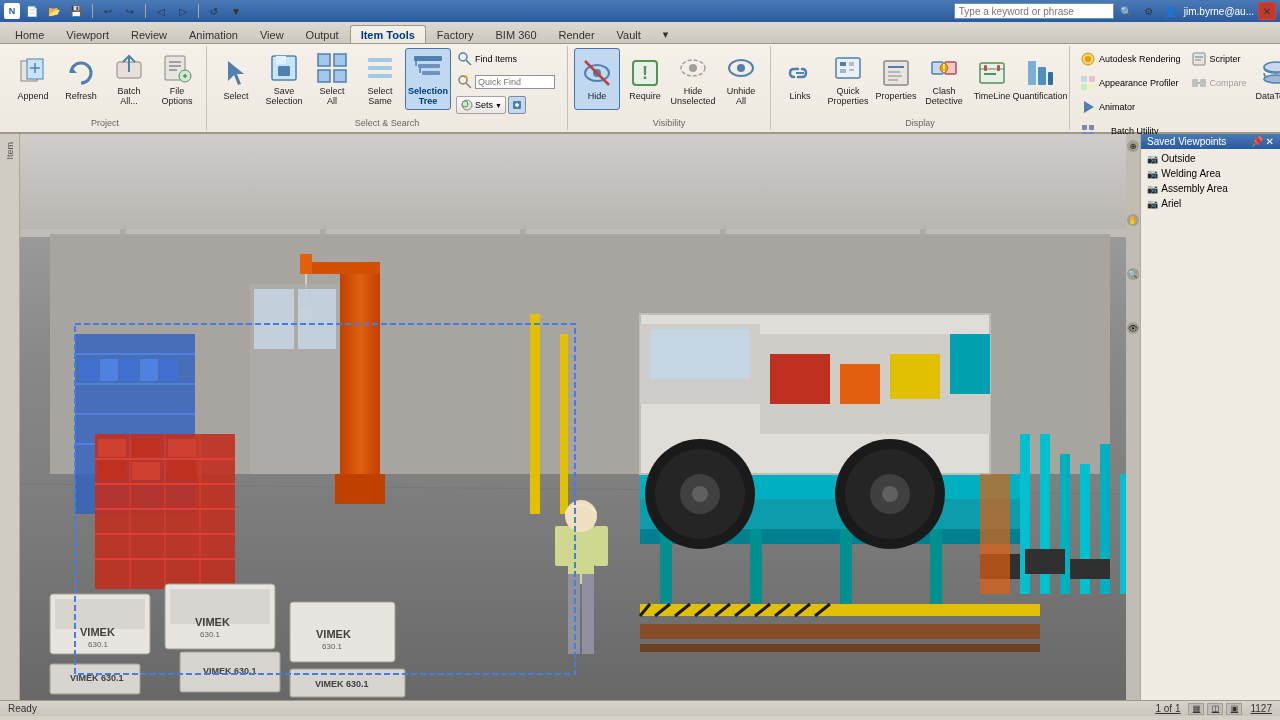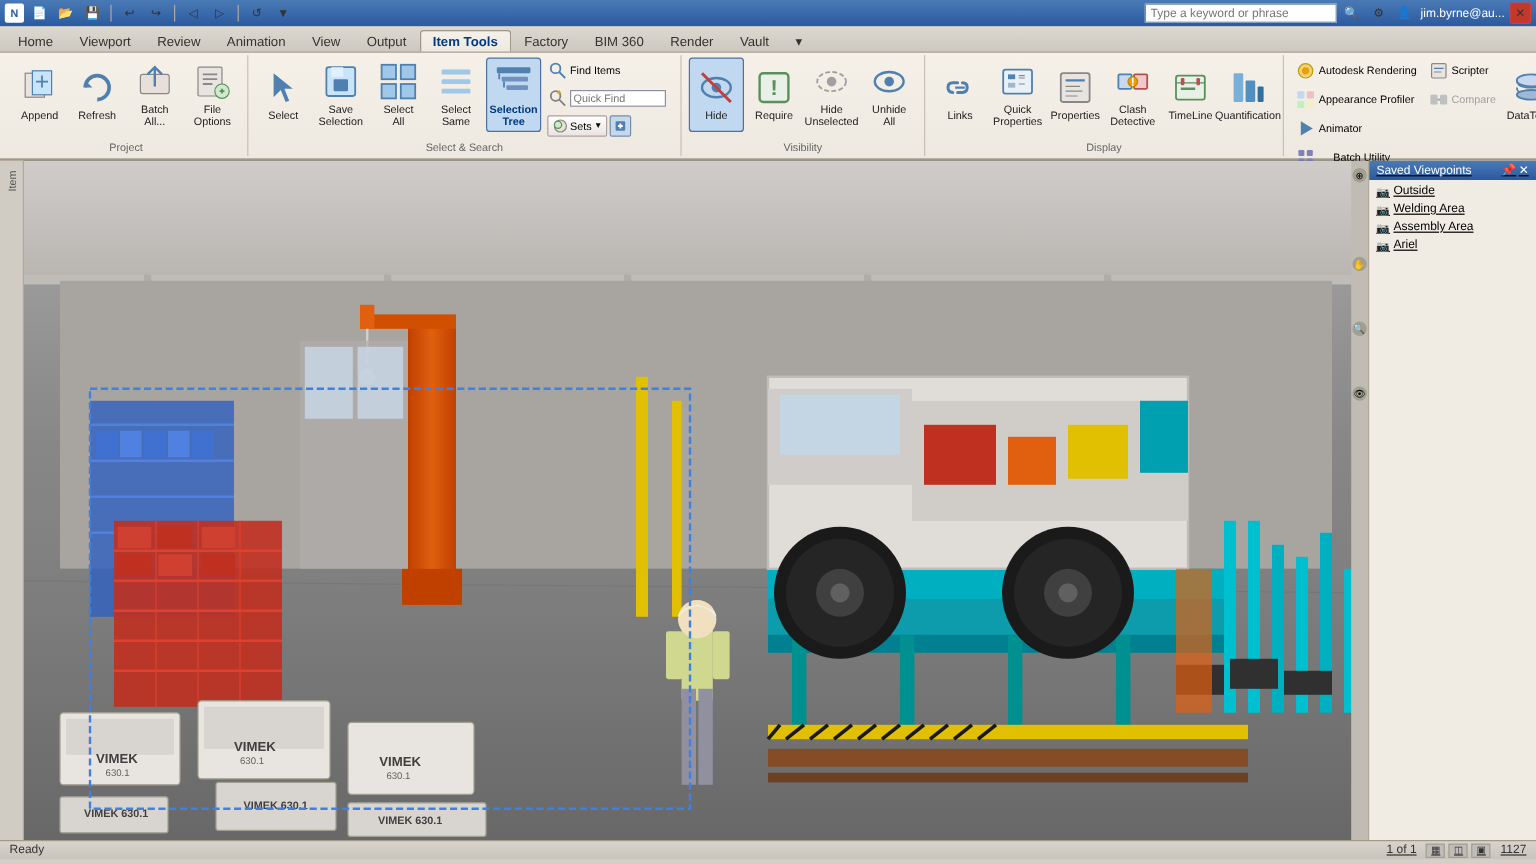--- a/index.html
+++ b/index.html
@@ -158,21 +158,20 @@
       padding: 2px;
     }
 
     
     #right-panel {
       width: 140px;
       background: #f0ece4;
       border-left: 1px solid #b0a898;
       display: flex;
       flex-direction: column;
-      text-decoration: underline;
     }
     #right-panel-header {
       background: linear-gradient(to bottom, #4a7ab5, #2a5a9f);
       color: white;
       padding: 2px 6px;
       font-size: 10px;
       display: flex;
       justify-content: space-between;
       align-items: center;
     }

